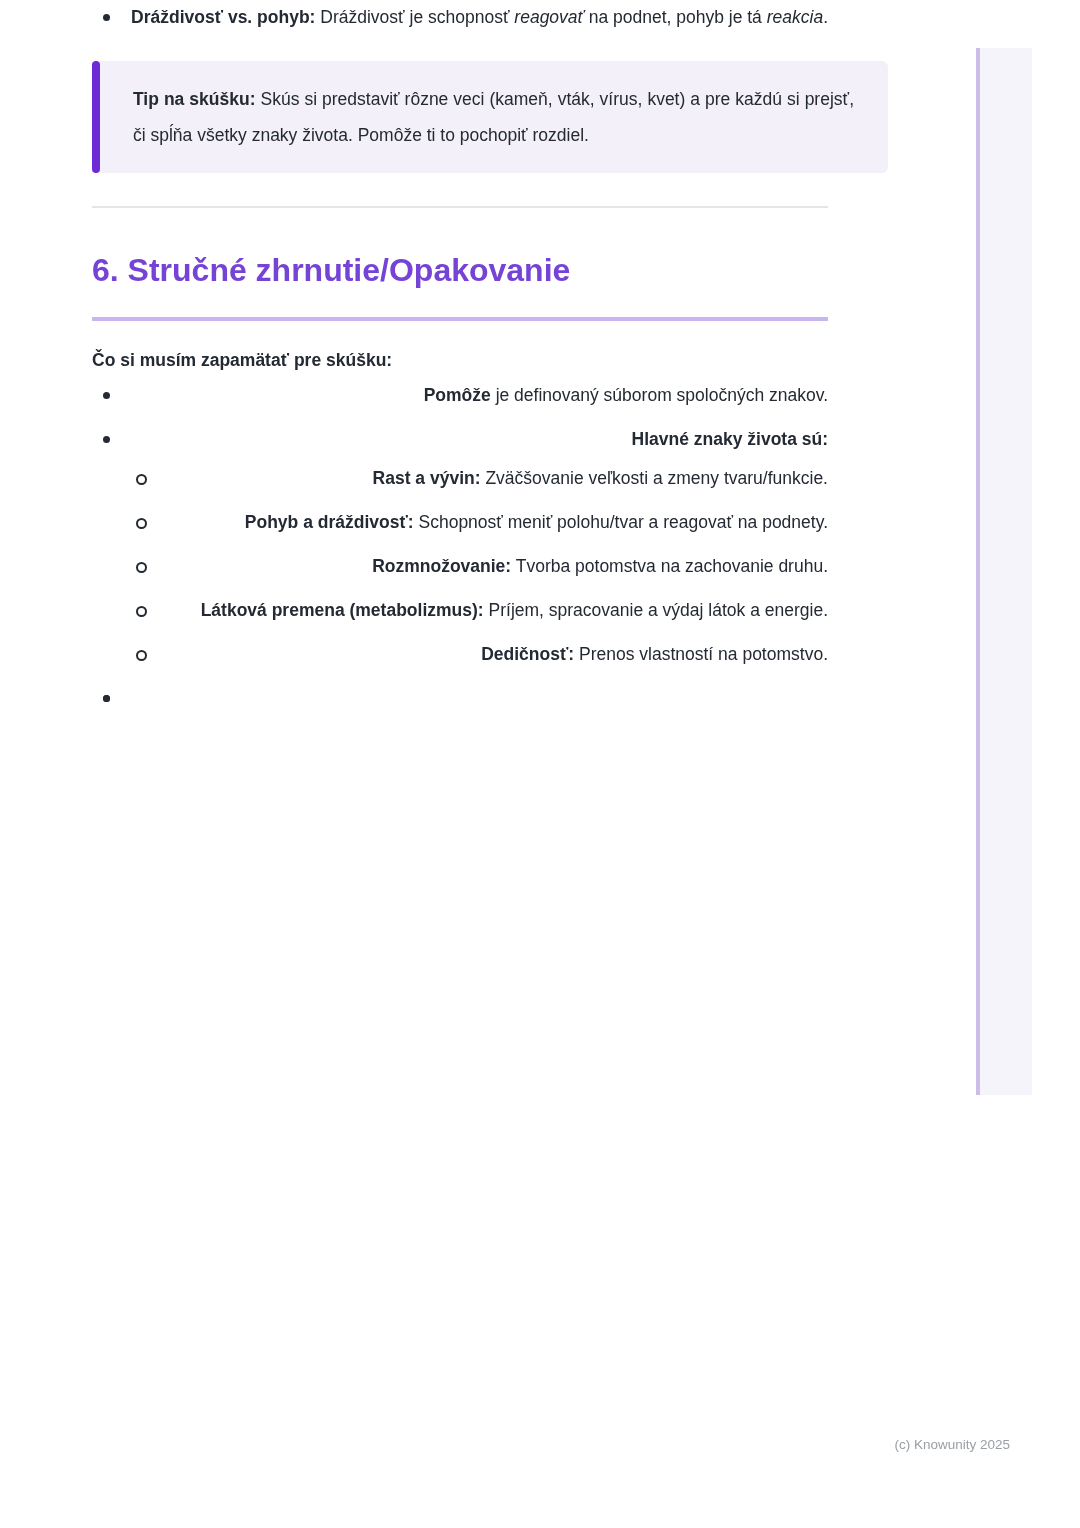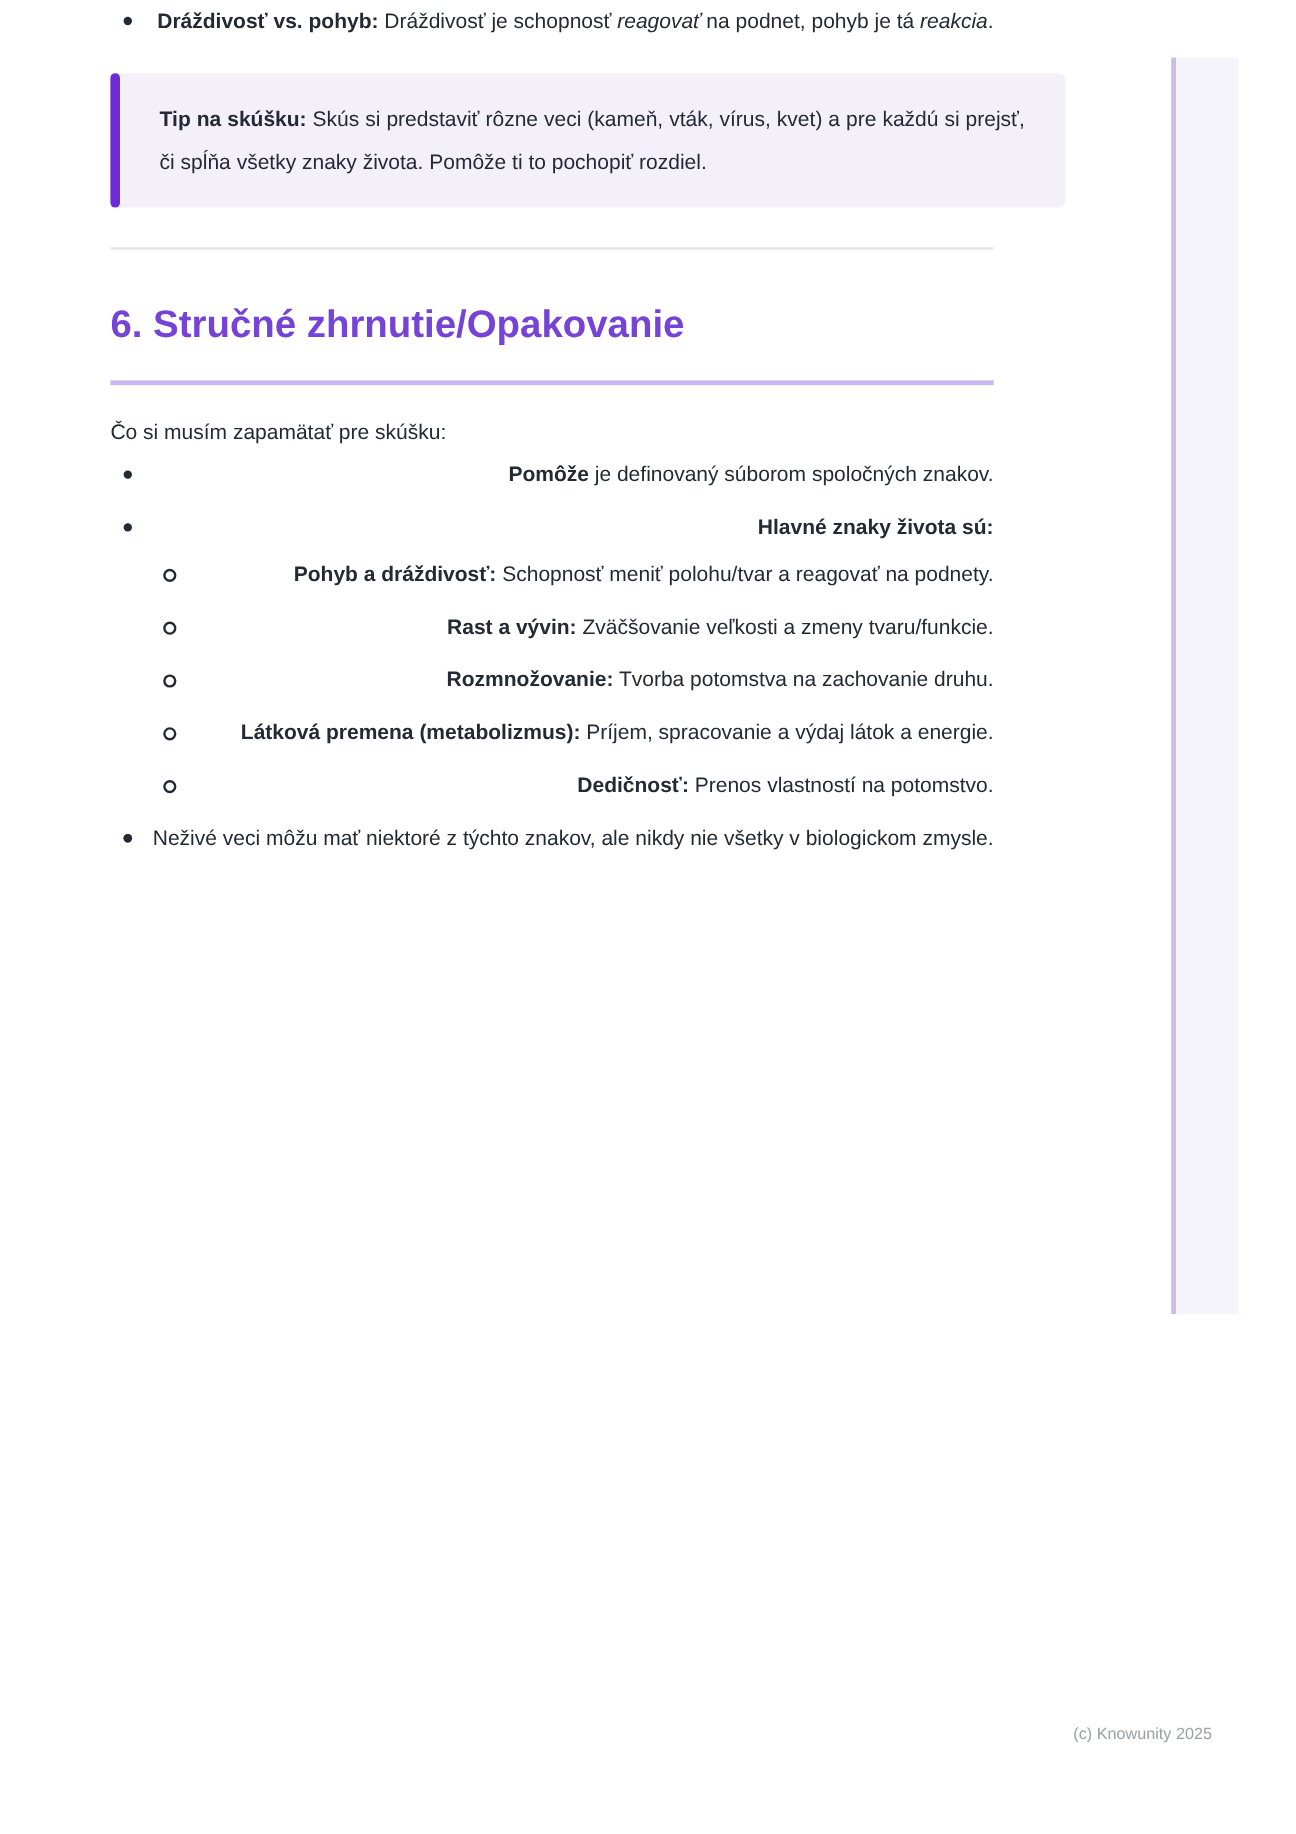--- a/index.html
+++ b/index.html
@@ -109,20 +109,21 @@
     line-height: 40px;
     font-weight: 700;
     color: var(--heading, #7543d6);
     padding-bottom: 27px;
     border-bottom: 4px solid var(--heading-underline, #c7b6ef);
   }
   .section-intro {
     margin: 22px 0 0 0;
     font-size: 17.5px;
     line-height: 35px;
+    font-weight: bold;
   }
   .summary-list { margin-top: 16px; }
 
   
   .side-strip {
     position: absolute;
     left: 976px;
     top: 48px;
     width: 56px;
     height: 1047px;
@@ -176,46 +177,45 @@
       <li>
         <span class="disc-marker"></span>
         <b class="lead">Pomôže</b><span> je definovaný súborom spoločných znakov.</span>
       </li>
       <li>
         <span class="disc-marker"></span>
         <b class="lead">Hlavné znaky života sú:</b>
         <ul class="lvl2">
           <li>
             <span class="circle-marker"></span>
+            <b class="lead">Rast a vývin:</b><span> Zväčšovanie veľkosti a zmeny tvaru/funkcie.</span>
+          </li>
+          <li>
+            <span class="circle-marker"></span>
             <b class="lead">Pohyb a dráždivosť:</b><span> Schopnosť meniť polohu/tvar a reagovať na podnety.</span>
           </li>
           <li>
             <span class="circle-marker"></span>
-            <b class="lead">Rast a vývin:</b><span> Zväčšovanie veľkosti a zmeny tvaru/funkcie.</span>
-          </li>
-          <li>
-            <span class="circle-marker"></span>
             <b class="lead">Rozmnožovanie:</b><span> Tvorba potomstva na zachovanie druhu.</span>
           </li>
           <li>
             <span class="circle-marker"></span>
             <b class="lead">Látková premena (metabolizmus):</b><span> Príjem, spracovanie a výdaj látok a energie.</span>
           </li>
           <li>
             <span class="circle-marker"></span>
             <b class="lead">Dedičnosť:</b><span> Prenos vlastností na potomstvo.</span>
           </li>
         </ul>
       </li>
       <li>
         <span class="disc-marker"></span>
       </li>
       <li>
         <span class="disc-marker"></span>
-        <span>Neživé veci môžu mať niektoré z týchto znakov, ale nikdy nie všetky v biologickom zmysle.</span>
       </li>
     </ul>
 
   </div>
 
   <div class="side-strip">
     <span class="strip-line"></span>
   </div>
 
   <div class="footer">(c) Knowunity 2025</div>

